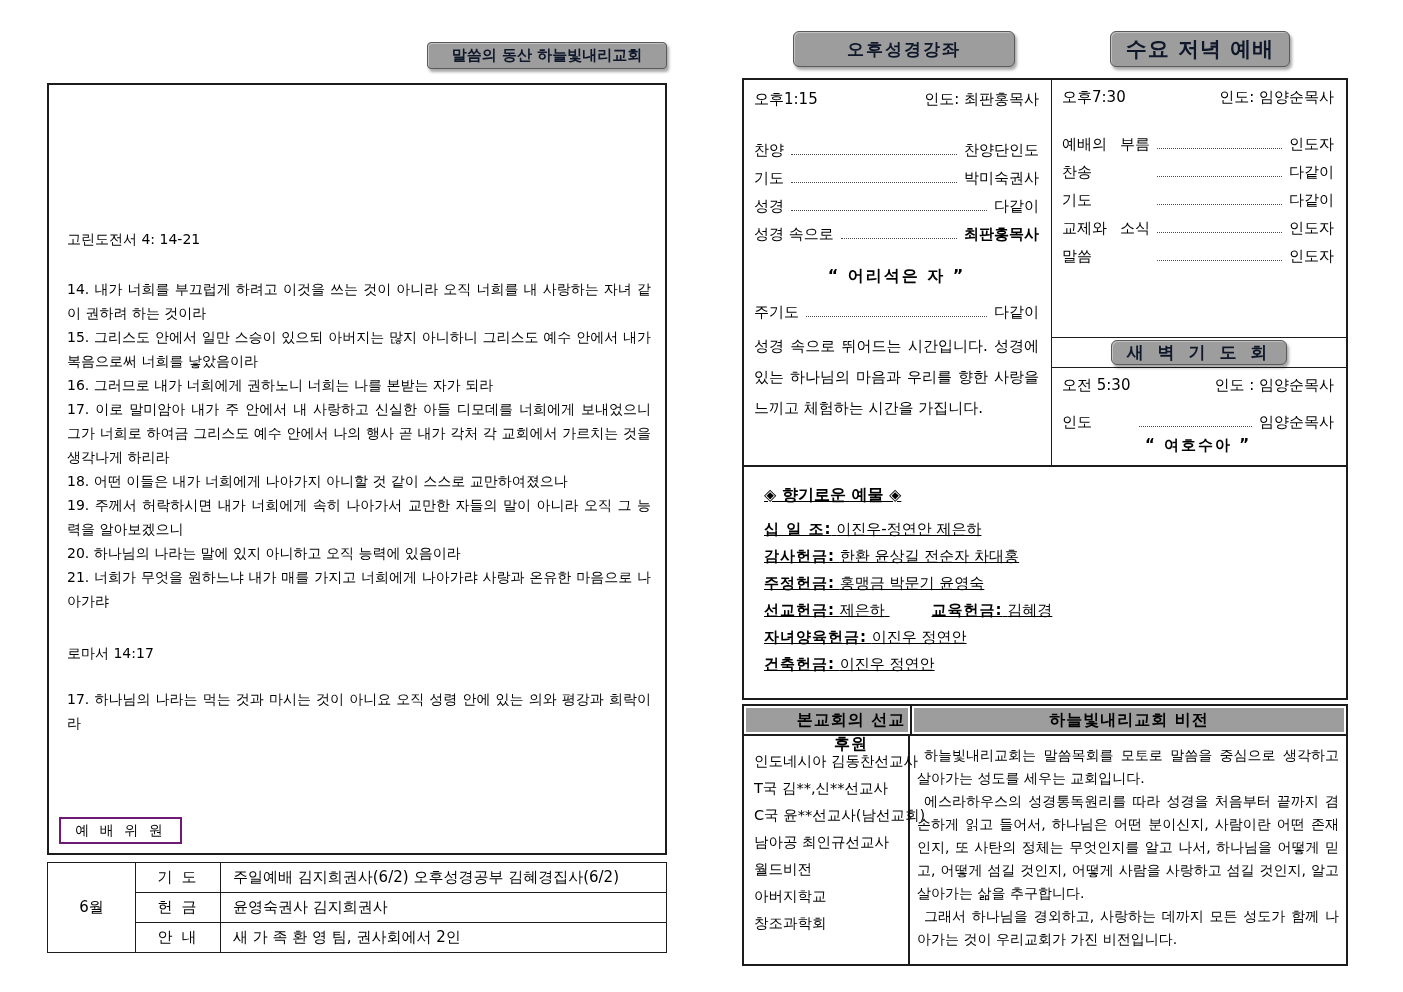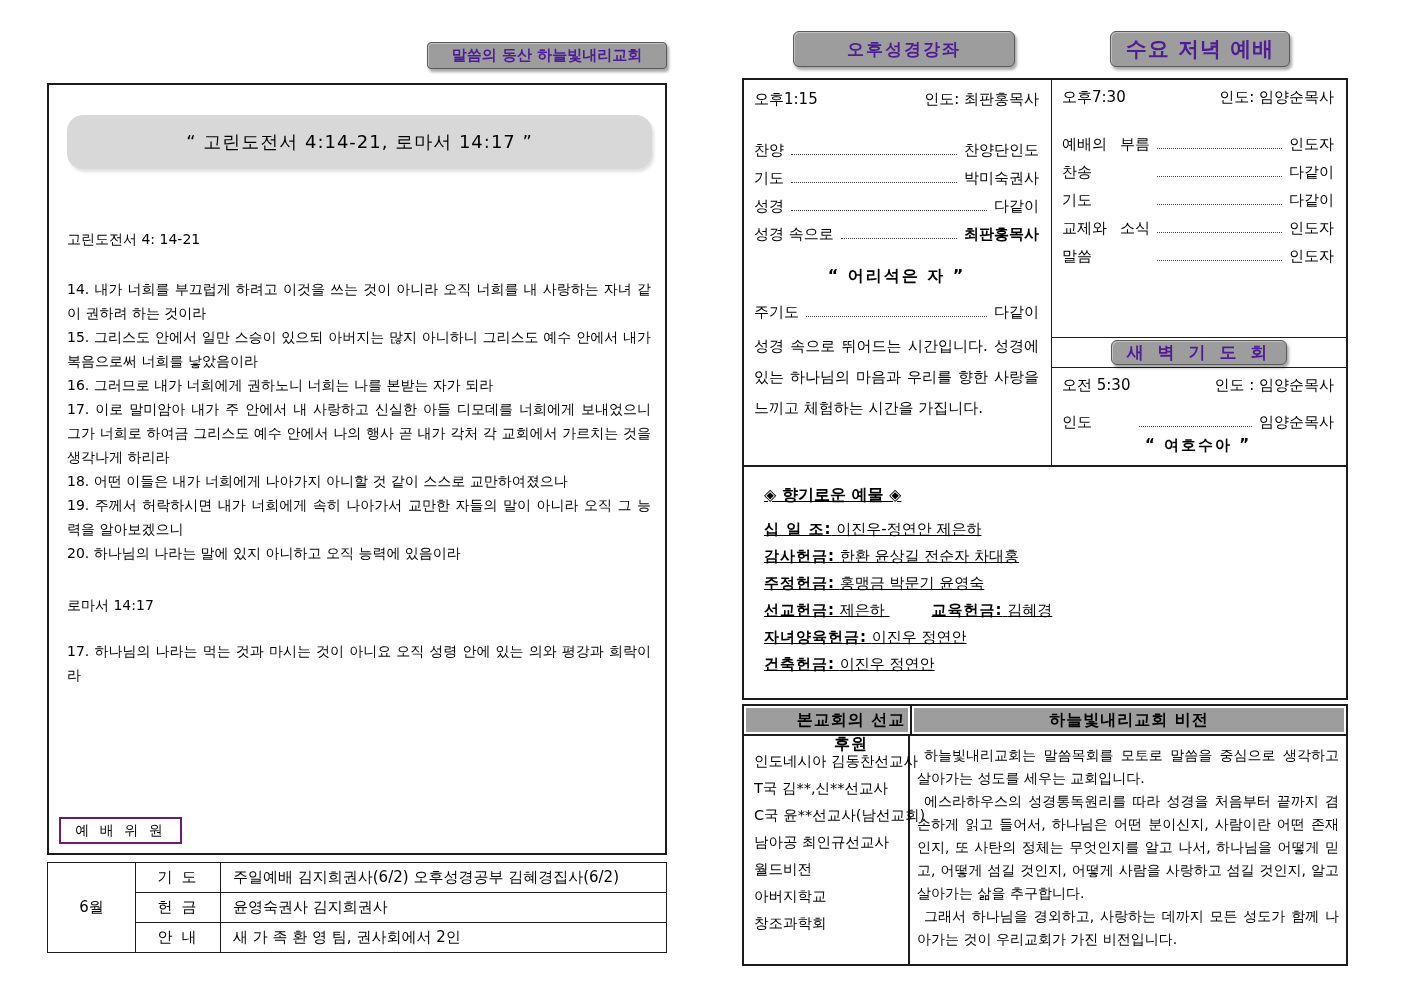--- a/index.html
+++ b/index.html
@@ -3,21 +3,21 @@
 <meta charset="utf-8">
 <style>
   * { margin:0; padding:0; box-sizing:border-box; }
   html,body { background:#fff; }
   body { font-family:"DejaVu Sans","Liberation Sans",sans-serif; color:#000; }
   .canvas { position:relative; width:1403px; height:992px; background:#ffffff; overflow:hidden; }
 
   
   .badge {
     position:absolute; background:#9d9d9d; border:1px solid #5a5a5a;
-    border-radius:6px; text-align:center; font-weight:bold; color:#4c1d95;
+    border-radius:6px; text-align:center; font-weight:bold; color:#0f172a;
     box-shadow:2px 3px 3px rgba(0,0,0,.35), inset 1px 1px 0 #c2c2c2;
   }
   .church-badge { left:427px; top:42px; width:240px; height:27px; line-height:25px; font-size:15px; border-radius:4px; }
   .badge-afternoon { left:793px; top:31px; width:222px; height:36px; line-height:34px; font-size:17px; letter-spacing:2px; }
   .badge-wednesday { left:1110px; top:31px; width:180px; height:36px; line-height:34px; font-size:21px; letter-spacing:1px; }
 
   
   .left-page { position:absolute; left:47px; top:83px; width:620px; height:772px; border:2px solid #1c1c1c; background:#fff; }
   .title-pill {
     position:absolute; left:18px; top:30px; width:585px; height:54px;
@@ -77,31 +77,31 @@
   .bt-vision p { text-indent:7px; }
 </style>
 </head>
 <body>
 
 <div class="canvas">
 
   <div class="badge church-badge">말씀의 동산  하늘빛내리교회</div>
 
   <div class="left-page">
-    <div class="title-pill">“ 고린도전서 4:14-21, 로마서 14:17 ”</div>
 
     <div class="scripture">
       <p class="sc-head">고린도전서 4: 14-21</p>
       <p class="verse">14.  내가 너희를 부끄럽게 하려고 이것을 쓰는 것이 아니라 오직 너희를 내 사랑하는 자녀 같이 권하려 하는 것이라</p>
       <p class="verse">15.  그리스도 안에서 일만 스승이 있으되 아버지는 많지 아니하니 그리스도 예수 안에서 내가 복음으로써 너희를 낳았음이라</p>
       <p class="verse">16.  그러므로 내가 너희에게 권하노니 너희는 나를 본받는 자가 되라</p>
       <p class="verse">17.  이로 말미암아 내가 주 안에서 내 사랑하고 신실한 아들 디모데를 너희에게 보내었으니 그가 너희로 하여금 그리스도 예수 안에서 나의 행사 곧 내가 각처 각 교회에서 가르치는 것을 생각나게 하리라</p>
       <p class="verse">18.  어떤 이들은 내가 너희에게 나아가지 아니할 것 같이 스스로 교만하여졌으나</p>
       <p class="verse">19.  주께서 허락하시면 내가 너희에게 속히 나아가서 교만한 자들의 말이 아니라 오직 그 능력을 알아보겠으니</p>
       <p class="verse">20.  하나님의 나라는 말에 있지 아니하고 오직 능력에 있음이라</p>
+      <p class="verse">21.  너희가 무엇을 원하느냐 내가 매를 가지고 너희에게 나아가랴 사랑과 온유한 마음으로 나아가랴</p>
       <p class="sc-head2">로마서 14:17</p>
       <p class="verse">17.  하나님의 나라는 먹는 것과 마시는 것이 아니요 오직 성령 안에 있는 의와 평강과 희락이라</p>
     </div>
 
     <div class="committee-box">예 배 위 원</div>
   </div>
 
   <table class="duty-table">
     <tbody>
         <tr>

